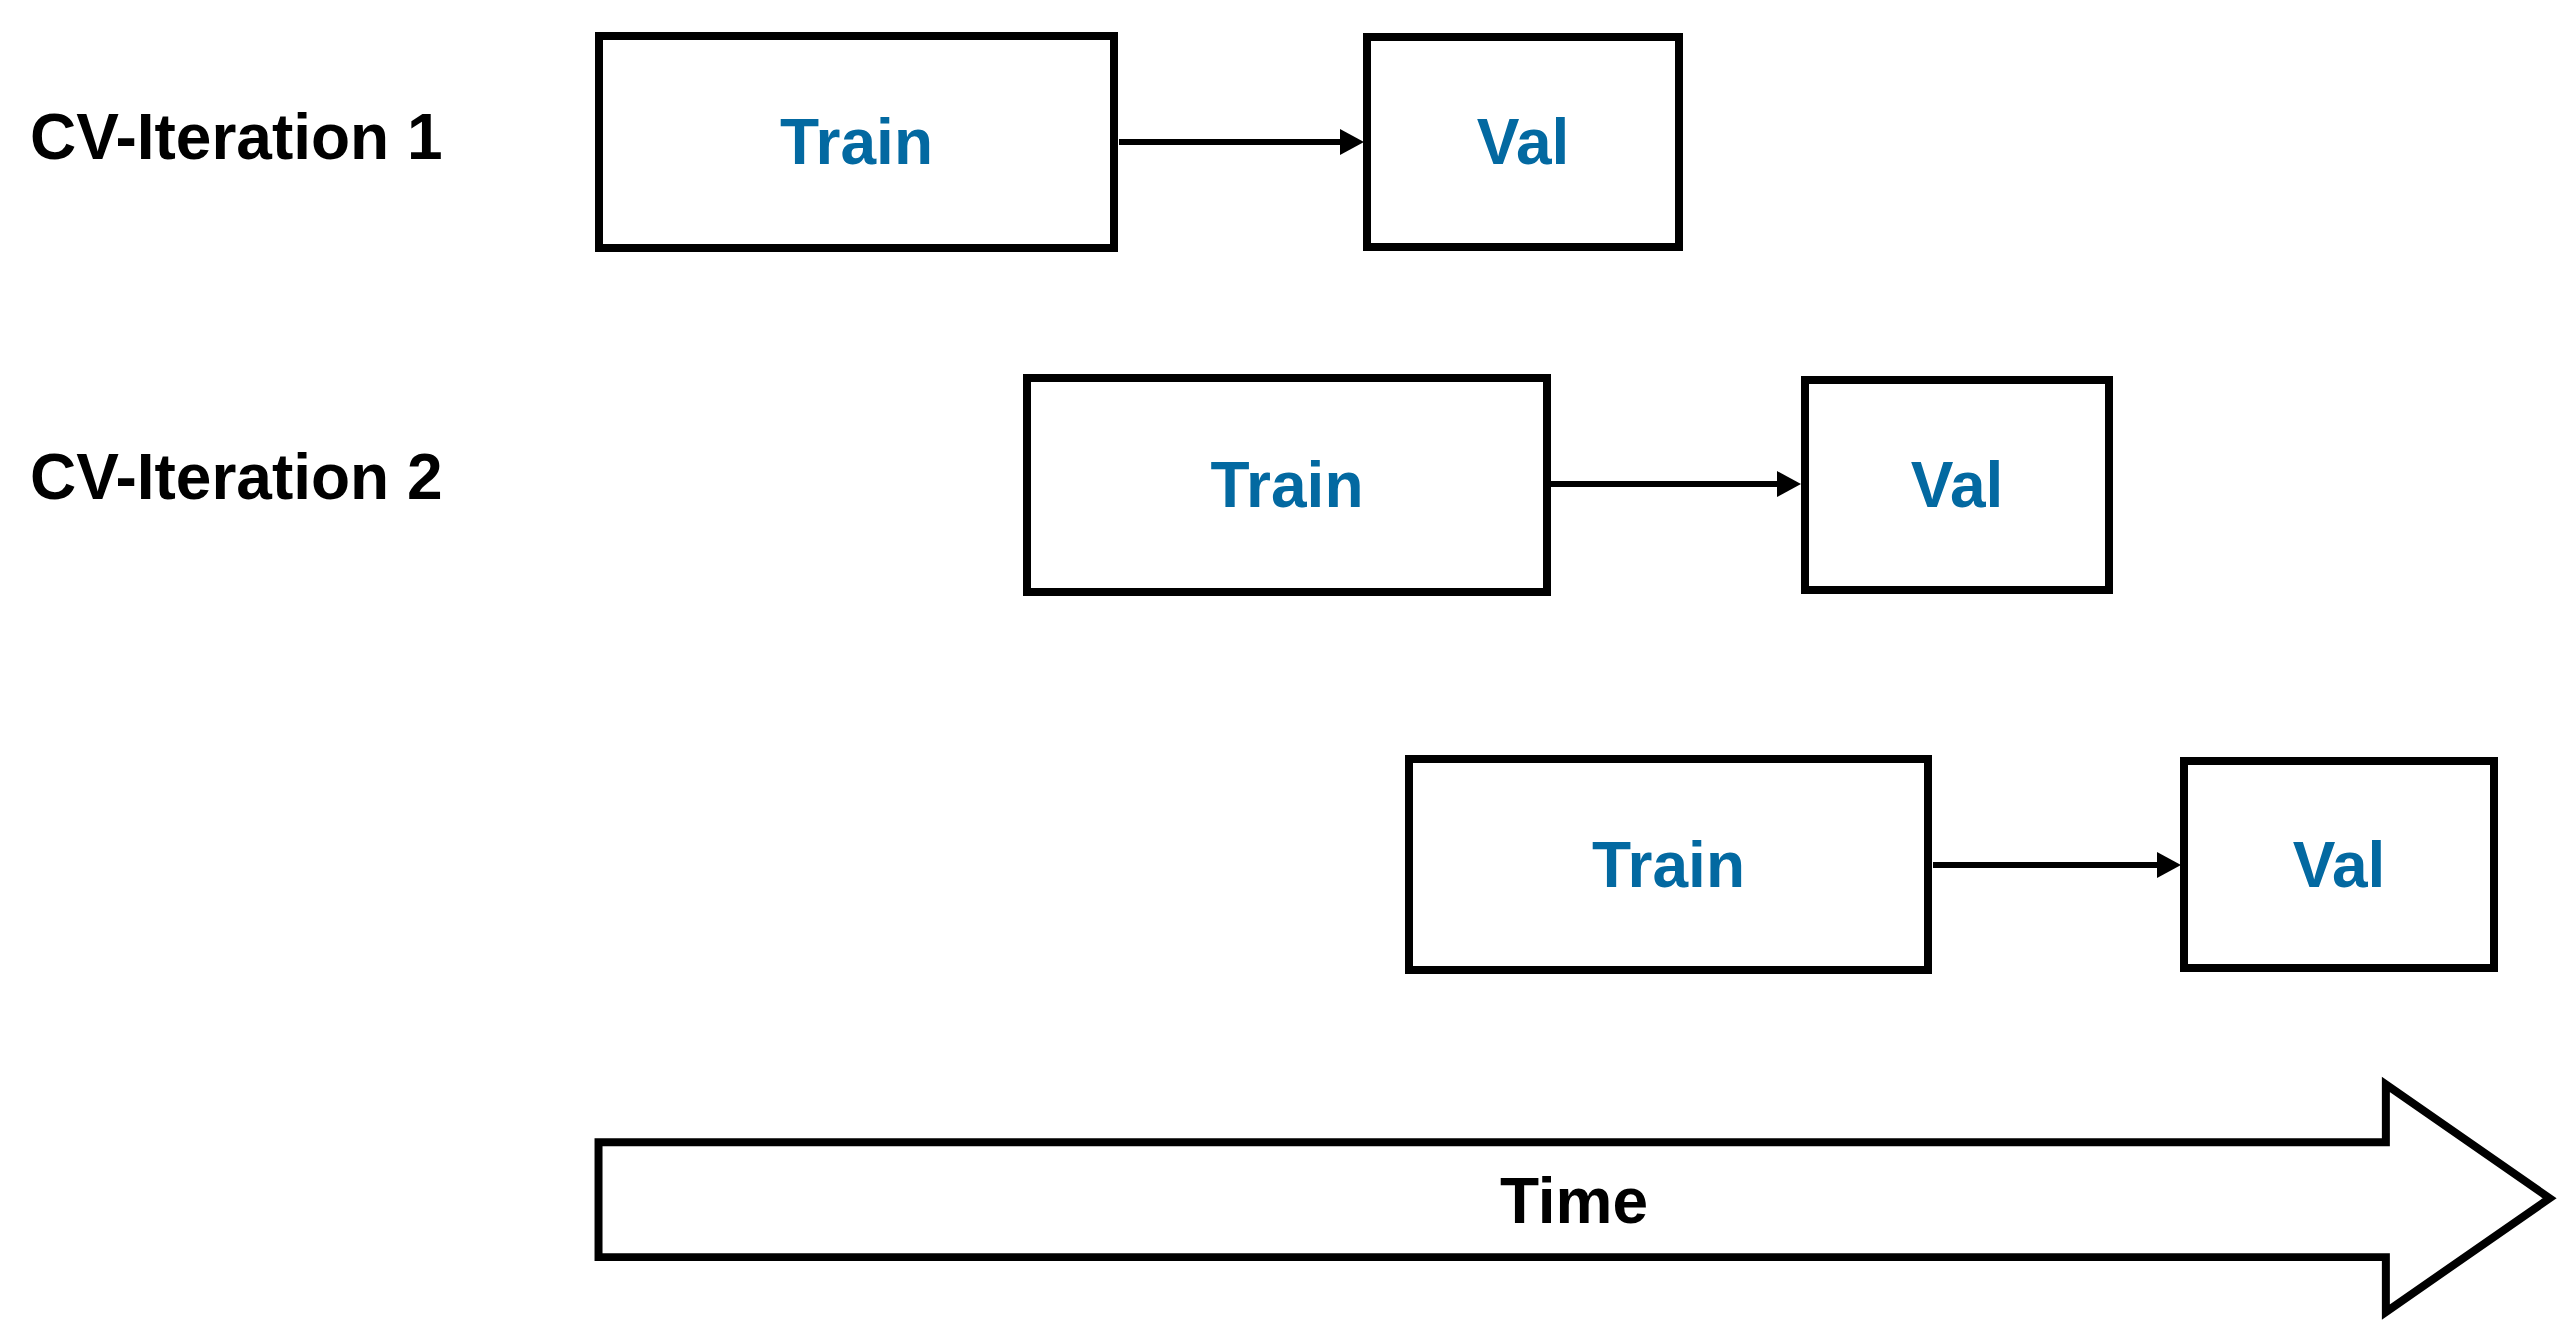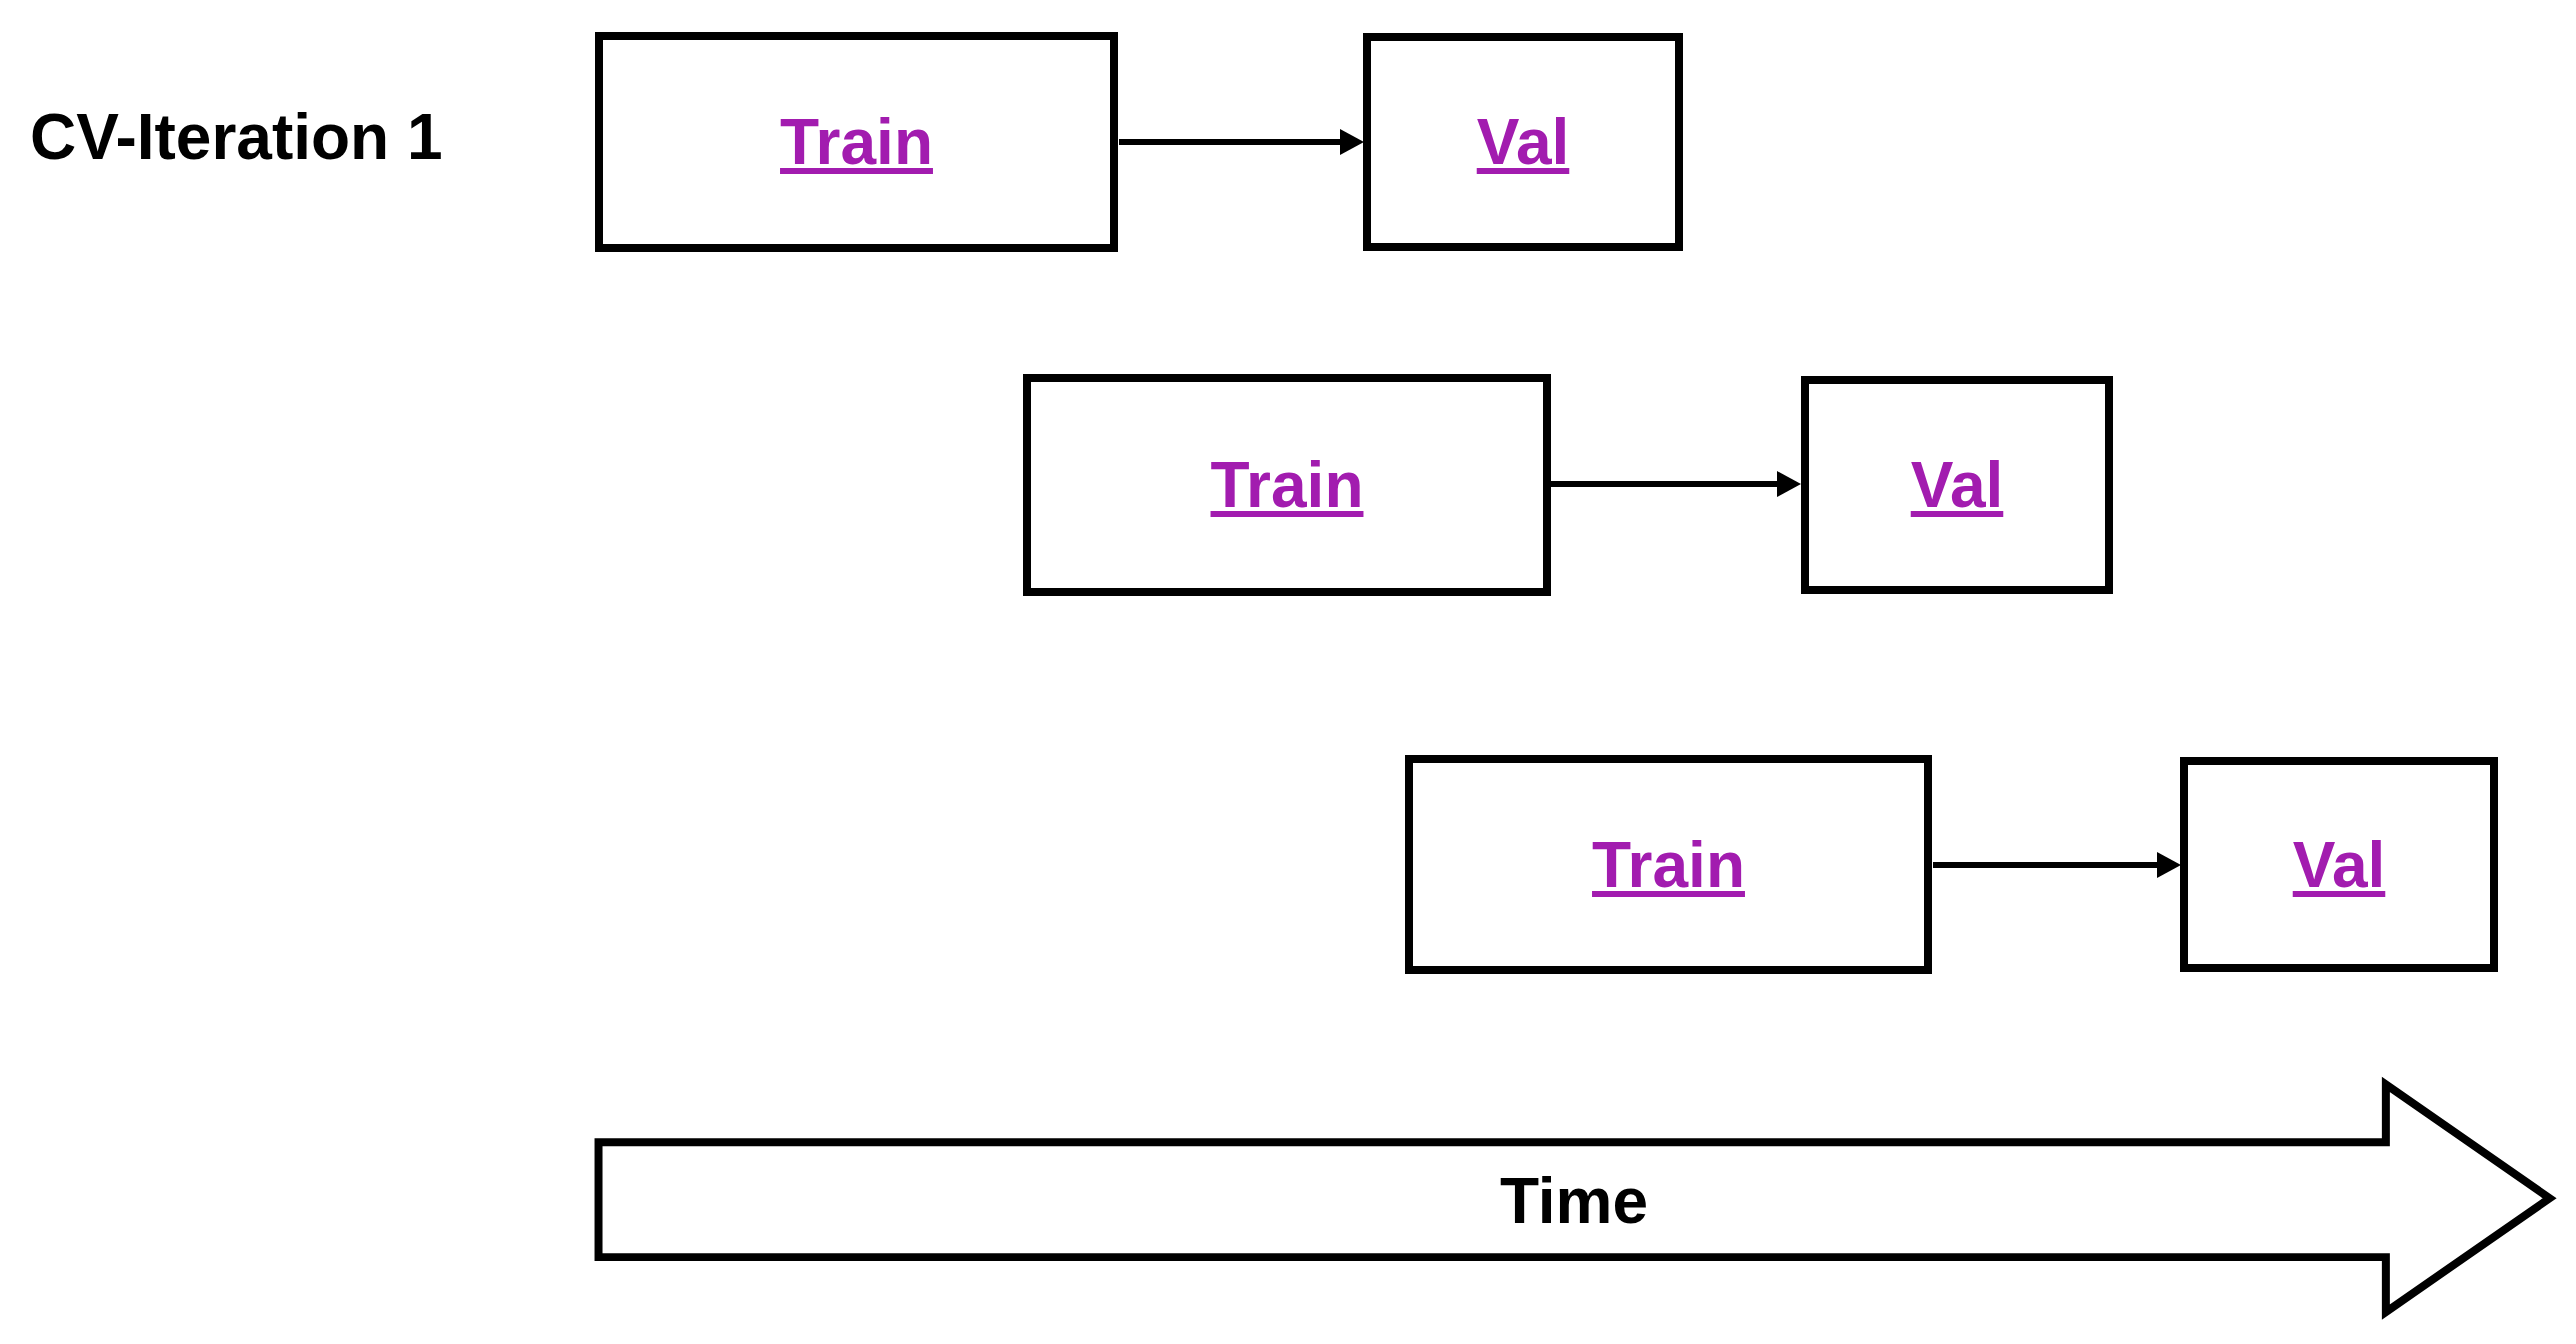--- a/index.html
+++ b/index.html
@@ -30,23 +30,22 @@
     box-sizing: border-box;
     border: 8px solid #000000;
     background: #ffffff;
     display: flex;
     align-items: center;
     justify-content: center;
   }
   .box span {
     font-size: 64px;
     font-weight: 700;
-    color: #a21caf;
+    color: #0369a1;
     white-space: nowrap;
-    text-decoration: underline;
   }
   .connector {
     position: absolute;
     height: 26px;
   }
   .connector .shaft {
     position: absolute;
     left: 0;
     right: 20px;
     top: 10px;
@@ -94,20 +93,21 @@
     <span>Train</span>
   </div>
   <div class="connector" style="left:1119px;top:129px;width:245px">
     <div class="shaft"></div>
     <div class="head"></div>
   </div>
   <div class="box" style="left:1363px;top:33px;width:320px;height:218px">
     <span>Val</span>
   </div>
 
+  <div class="row-label" style="top:434px">CV-Iteration 2</div>
   <div class="box" style="left:1023px;top:374px;width:528px;height:222px">
     <span>Train</span>
   </div>
   <div class="connector" style="left:1551px;top:471px;width:250px">
     <div class="shaft"></div>
     <div class="head"></div>
   </div>
   <div class="box" style="left:1801px;top:376px;width:312px;height:218px">
     <span>Val</span>
   </div>

